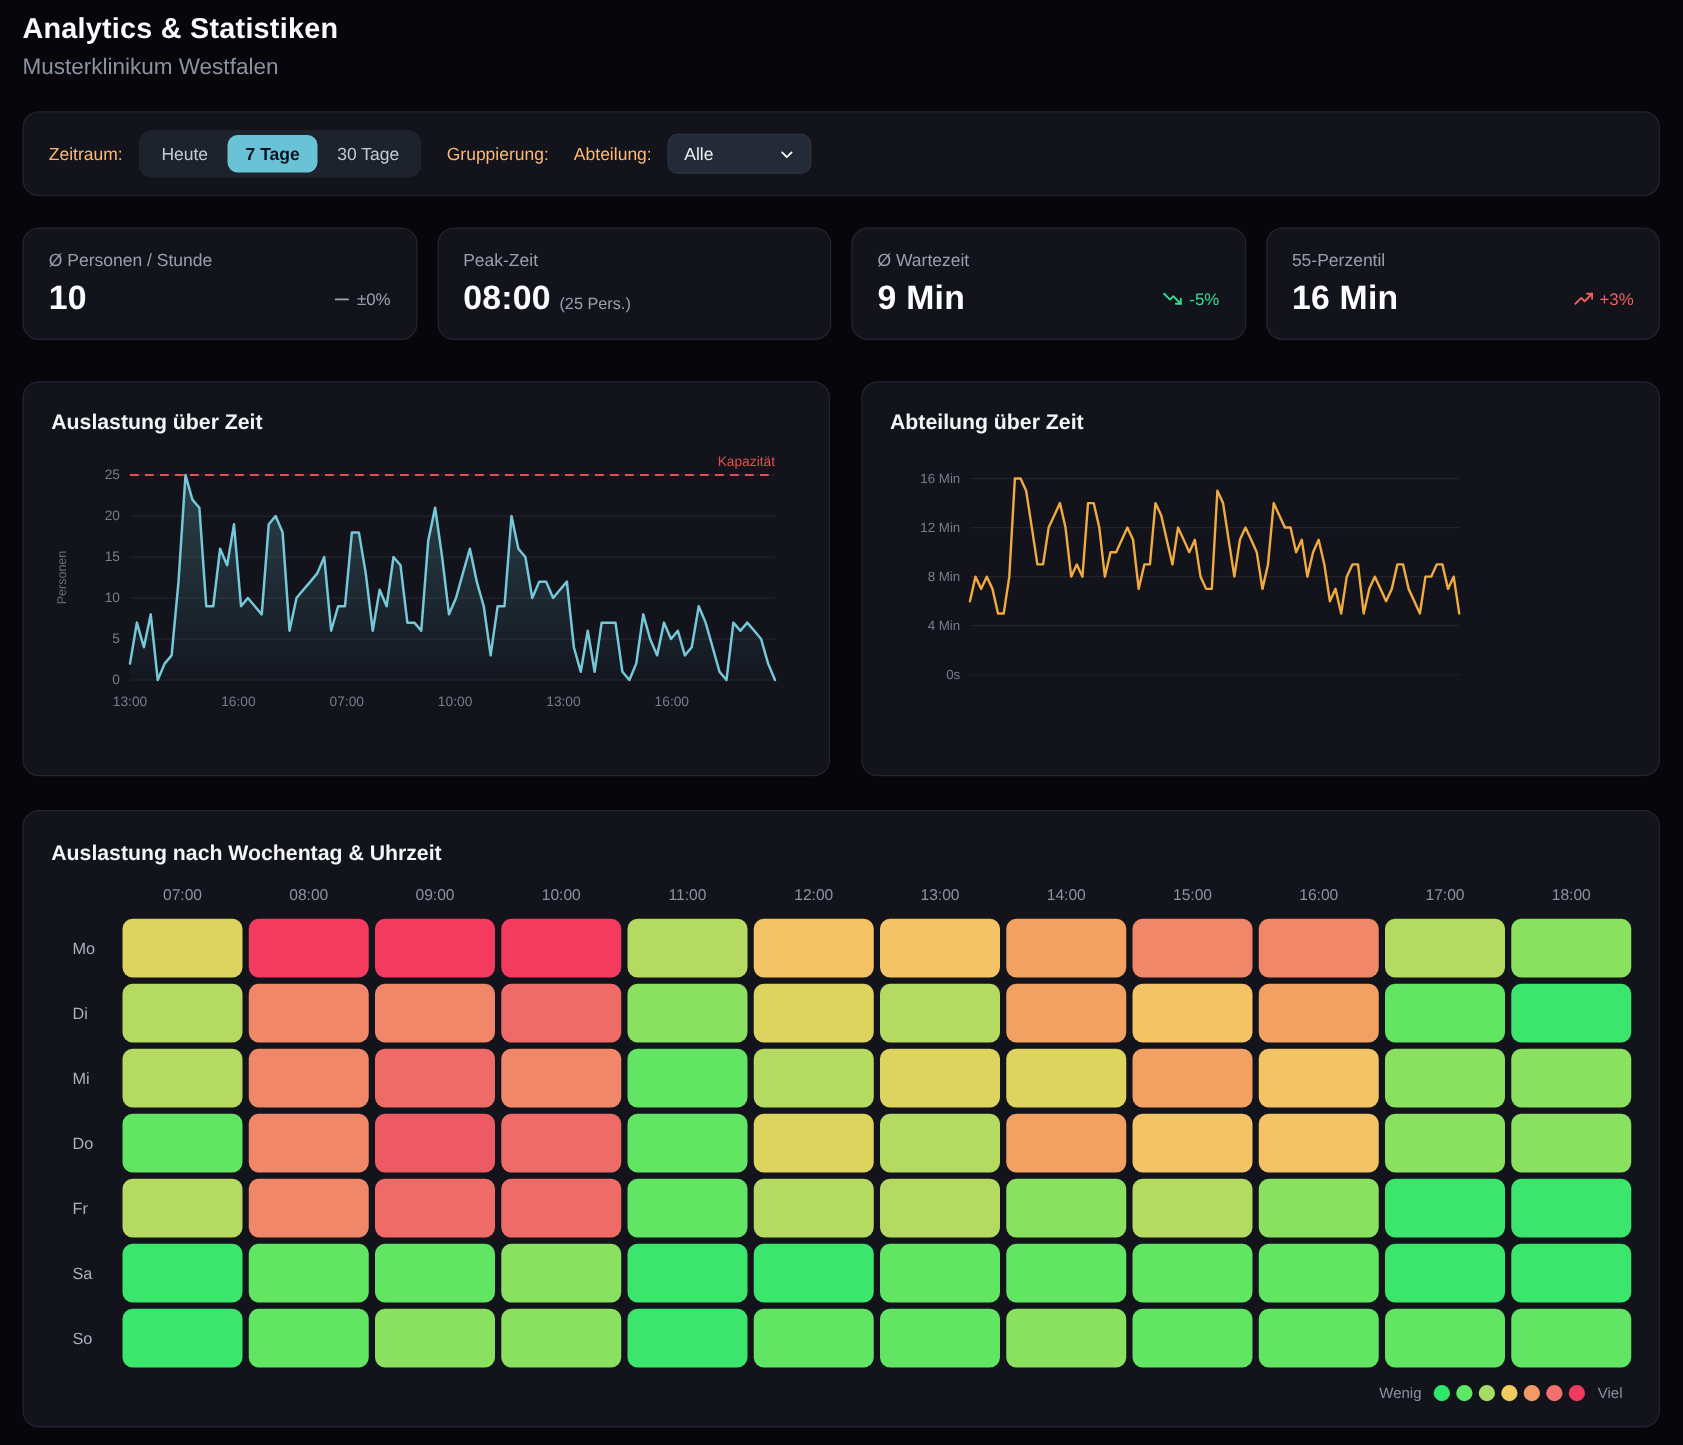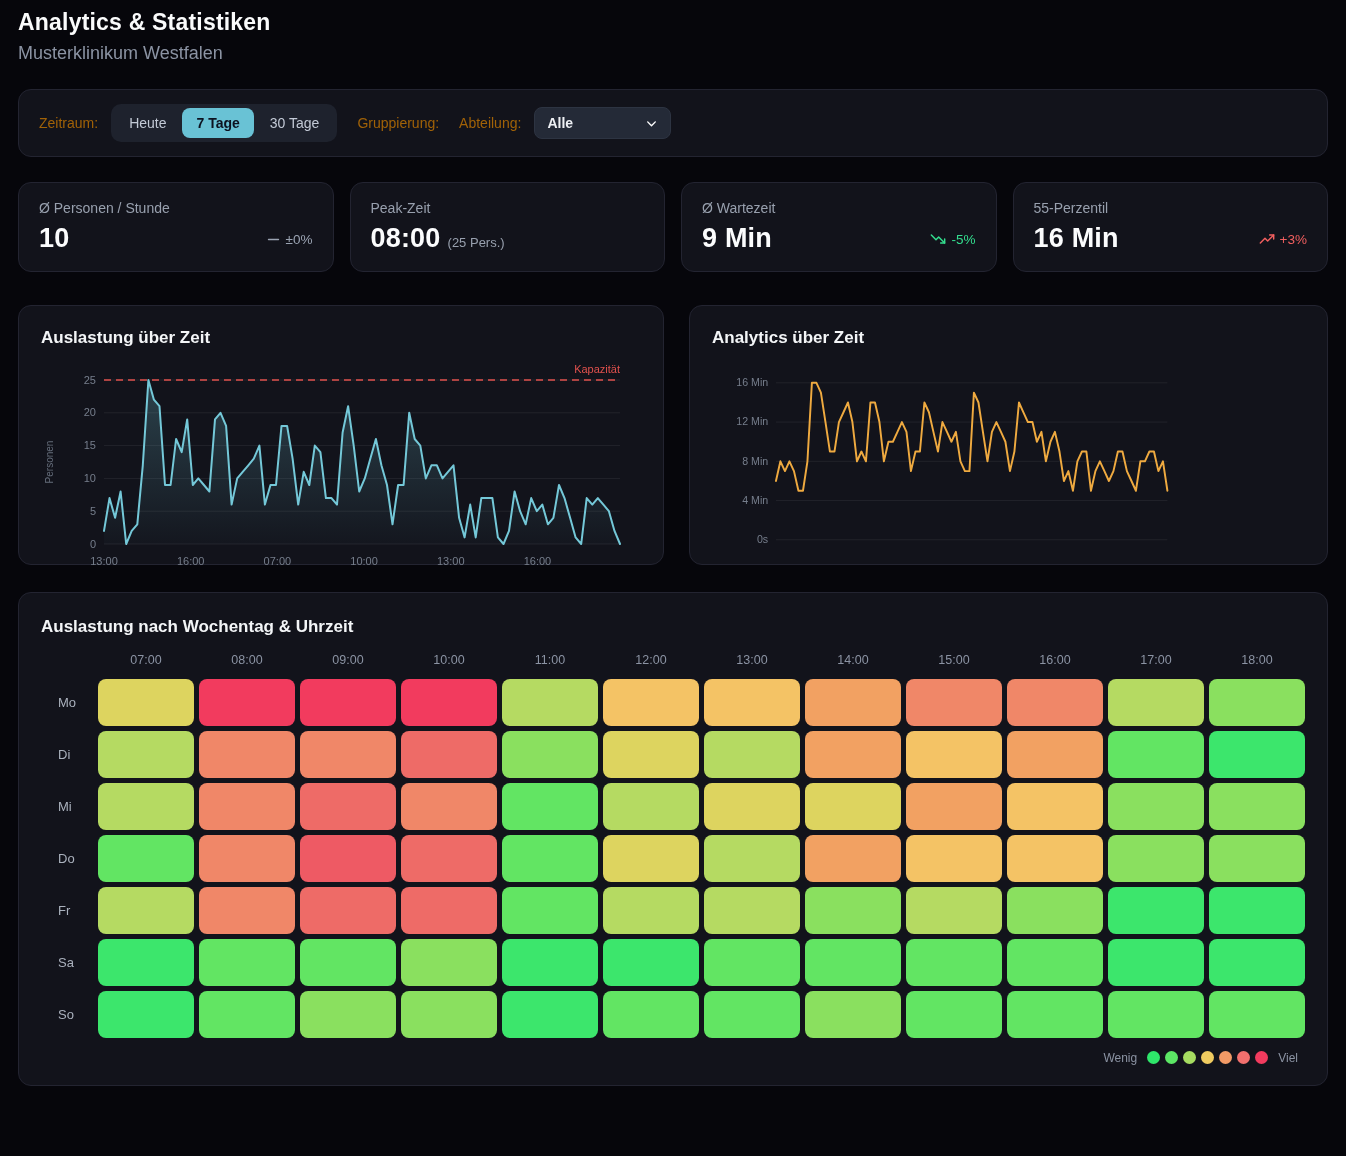--- a/index.html
+++ b/index.html
@@ -11,59 +11,59 @@
     padding:0 18px 16px 18px;
   }
   .page-title { font-size:23px; font-weight:700; letter-spacing:.2px; padding-top:9px; color:#fafbfc; }
   .page-subtitle { font-size:18px; color:#8b93a3; margin-top:7px; }
 
   .panel, .card {
     background:#12131b; border:1px solid #232431; border-radius:13px;
   }
   
   .filter-bar { margin-top:25px; height:68px; display:flex; align-items:center; padding:0 20px; gap:13px; }
-  .filter-label { font-size:14px; color:#a16207; }
+  .filter-label { font-size:14px; color:#fdba74; }
   .segment { display:flex; background:#1e222d; border-radius:10px; padding:4px; gap:2px; }
   .seg-btn { background:transparent; border:none; color:#c3cad6; font-size:14px; line-height:1;
     padding:8px 14px; border-radius:8px; cursor:pointer; font-family:inherit; white-space:nowrap; }
   .seg-btn.active { background:#69c2d5; color:#0c1220; font-weight:600; }
   .gap-lg { margin-left:7px; }
   .select { display:flex; align-items:center; background:#242a37; border:1px solid #2d3442; border-radius:8px;
-    padding:7px 12px; width:137px; color:#eef0f4; font-size:14px; cursor:pointer;font-weight:bold; }
+    padding:7px 12px; width:115px; color:#eef0f4; font-size:14px; cursor:pointer; }
   .select .chev { margin-left:auto; display:flex; }
 
   
   .kpi-row { margin-top:25px; display:grid; grid-template-columns:repeat(4,1fr); gap:16px; }
   .kpi { padding:17px 20px; height:90px; }
   .kpi-label { font-size:14px; color:#98a0ae; }
   .kpi-line { display:flex; align-items:baseline; margin-top:7px; }
   .kpi-value { font-size:27px; font-weight:700; color:#fbfcfd; letter-spacing:.2px; }
   .kpi-suffix { font-size:13px; color:#98a0ae; margin-left:7px; }
   .kpi-trend { margin-left:auto; font-size:13.5px; display:flex; align-items:center; gap:5px; }
   .trend-flat { color:#9aa3b2; }
   .trend-down { color:#34de8f; }
   .trend-up   { color:#f25f5f; }
 
   
   .charts-row { margin-top:33px; display:grid; grid-template-columns:646px 1fr; gap:25px; }
-  .chart-card { height:260px; padding:22px 22px 14px 22px; }
+  .chart-card { height:316px; padding:22px 22px 14px 22px; }
   .chart-title { font-size:17px; font-weight:600; color:#f3f5f7; }
   .chart-svg { display:block; margin-top:12px; width:100%; height:222px; }
   .grid-line { stroke:rgba(255,255,255,0.07); stroke-width:1; }
   .tick { fill:#767e8c; font-size:11px; font-family:"Liberation Sans","DejaVu Sans",sans-serif; }
   .axis-label { fill:#646c7a; font-size:10px; }
   .cap-label { font-size:11px; }
 
   
   .hm-card { margin-top:27px; padding:24px 22px 20px 22px; }
   .hm-grid { display:grid; grid-template-columns:52px repeat(12,1fr); gap:5px; align-items:center; margin-top:16px; }
   .hm-h { color:#8b93a3; font-size:12.5px; text-align:center; padding-bottom:7px; }
   .hm-r { color:#aab1bd; font-size:13px; padding-left:4px;margin-left:13px; }
   .hm-c { height:47px; border-radius:8px; }
-  .hm-legend { display:flex; justify-content:flex-end; align-items:flex-start; gap:5px; margin-top:13px;
+  .hm-legend { display:flex; justify-content:flex-end; align-items:center; gap:5px; margin-top:13px;
     color:#8b93a3; font-size:12px; padding-right:2px; }
   .hm-legend .dot { width:13px; height:13px; border-radius:50%; }
   .hm-legend .lg-label { margin:0 5px; }
 </style>
 </head>
 <body>
 
 <header>
   <h1 class="page-title">Analytics &amp; Statistiken</h1>
   <div class="page-subtitle">Musterklinikum Westfalen</div>
@@ -165,21 +165,21 @@
         <text x="408.752" y="205" class="tick" text-anchor="middle">13:00</text>
         <text x="495.44" y="205" class="tick" text-anchor="middle">16:00</text>
         <text x="11" y="102" class="axis-label" text-anchor="middle" transform="rotate(-90 11 102)">Personen</text>
         <path d="M62.0,170.9L67.5,138.1L73.1,157.8L78.6,131.5L84.2,184.0L89.7,170.9L95.3,164.3L100.8,105.3L106.4,20.0L111.9,39.7L117.5,46.2L123.0,125.0L128.6,125.0L134.1,79.0L139.7,92.2L145.2,59.4L150.8,125.0L156.3,118.4L161.9,125.0L167.4,131.5L173.0,59.4L178.5,52.8L184.1,65.9L189.6,144.6L195.2,118.4L200.7,111.8L206.3,105.3L211.8,98.7L217.4,85.6L222.9,144.6L228.5,125.0L234.0,125.0L239.5,65.9L245.1,65.9L250.6,98.7L256.2,144.6L261.7,111.8L267.3,125.0L272.8,85.6L278.4,92.2L283.9,138.1L289.5,138.1L295.0,144.6L300.6,72.5L306.1,46.2L311.7,85.6L317.2,131.5L322.8,118.4L328.3,98.7L333.9,79.0L339.4,105.3L345.0,125.0L350.5,164.3L356.1,125.0L361.6,125.0L367.2,52.8L372.7,79.0L378.3,85.6L383.8,118.4L389.4,105.3L394.9,105.3L400.5,118.4L406.0,111.8L411.5,105.3L417.1,157.8L422.6,177.4L428.2,144.6L433.7,177.4L439.3,138.1L444.8,138.1L450.4,138.1L455.9,177.4L461.5,184.0L467.0,170.9L472.6,131.5L478.1,151.2L483.7,164.3L489.2,138.1L494.8,151.2L500.3,144.6L505.9,164.3L511.4,157.8L517.0,125.0L522.5,138.1L528.1,157.8L533.6,177.4L539.2,184.0L544.7,138.1L550.3,144.6L555.8,138.1L561.4,144.6L566.9,151.2L572.5,170.9L578.0,184.0L578,184L62,184Z" fill="url(#gradUsage)" stroke="none"></path>
         <polyline points="62.0,170.9 67.5,138.1 73.1,157.8 78.6,131.5 84.2,184.0 89.7,170.9 95.3,164.3 100.8,105.3 106.4,20.0 111.9,39.7 117.5,46.2 123.0,125.0 128.6,125.0 134.1,79.0 139.7,92.2 145.2,59.4 150.8,125.0 156.3,118.4 161.9,125.0 167.4,131.5 173.0,59.4 178.5,52.8 184.1,65.9 189.6,144.6 195.2,118.4 200.7,111.8 206.3,105.3 211.8,98.7 217.4,85.6 222.9,144.6 228.5,125.0 234.0,125.0 239.5,65.9 245.1,65.9 250.6,98.7 256.2,144.6 261.7,111.8 267.3,125.0 272.8,85.6 278.4,92.2 283.9,138.1 289.5,138.1 295.0,144.6 300.6,72.5 306.1,46.2 311.7,85.6 317.2,131.5 322.8,118.4 328.3,98.7 333.9,79.0 339.4,105.3 345.0,125.0 350.5,164.3 356.1,125.0 361.6,125.0 367.2,52.8 372.7,79.0 378.3,85.6 383.8,118.4 389.4,105.3 394.9,105.3 400.5,118.4 406.0,111.8 411.5,105.3 417.1,157.8 422.6,177.4 428.2,144.6 433.7,177.4 439.3,138.1 444.8,138.1 450.4,138.1 455.9,177.4 461.5,184.0 467.0,170.9 472.6,131.5 478.1,151.2 483.7,164.3 489.2,138.1 494.8,151.2 500.3,144.6 505.9,164.3 511.4,157.8 517.0,125.0 522.5,138.1 528.1,157.8 533.6,177.4 539.2,184.0 544.7,138.1 550.3,144.6 555.8,138.1 561.4,144.6 566.9,151.2 572.5,170.9 578.0,184.0" fill="none" stroke="#74c8d8" stroke-width="2" stroke-linejoin="round" stroke-linecap="round"></polyline>
         <line x1="62" y1="20" x2="578" y2="20" stroke="#e0514d" stroke-width="1.6" stroke-dasharray="7 5"></line>
         <text x="578" y="13" class="cap-label" text-anchor="end" fill="#e0514d">Kapazität</text>
       </svg>
   </div>
   <div class="card chart-card">
-    <div class="chart-title">Analytics über Zeit</div>
+    <div class="chart-title">Abteilung über Zeit</div>
     <svg class="chart-svg" viewBox="0 0 612 222">
     <line x1="66" y1="20" x2="470" y2="20" class="grid-line"></line>
         <text x="58" y="23.5" class="tick" text-anchor="end">16 Min</text>
         <line x1="66" y1="60.5" x2="470" y2="60.5" class="grid-line"></line>
         <text x="58" y="64" class="tick" text-anchor="end">12 Min</text>
         <line x1="66" y1="101" x2="470" y2="101" class="grid-line"></line>
         <text x="58" y="104.5" class="tick" text-anchor="end">8 Min</text>
         <line x1="66" y1="141.5" x2="470" y2="141.5" class="grid-line"></line>
         <text x="58" y="145" class="tick" text-anchor="end">4 Min</text>
         <line x1="66" y1="182" x2="470" y2="182" class="grid-line"></line>

